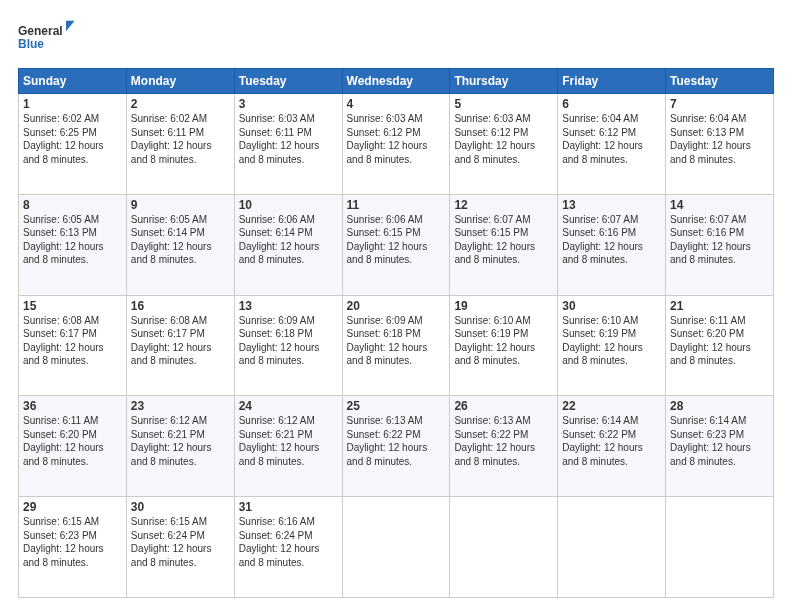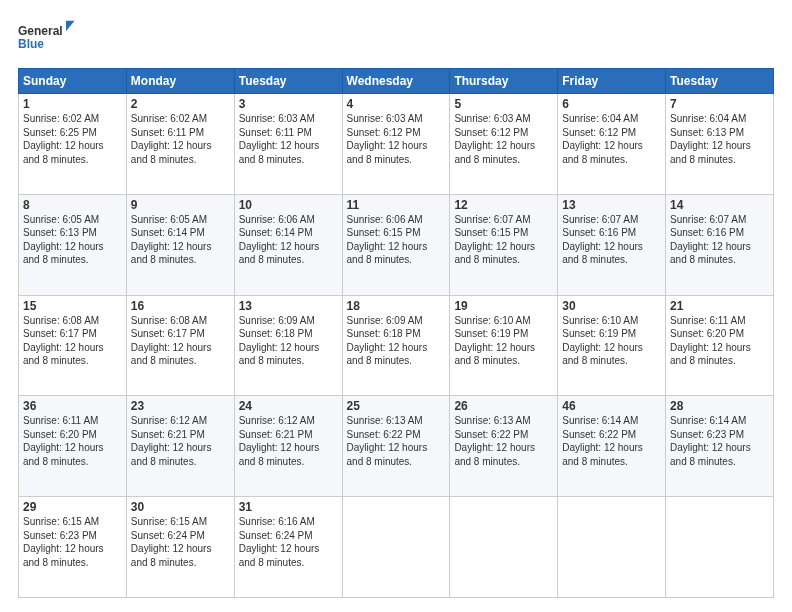--- a/index.html
+++ b/index.html
@@ -250,21 +250,21 @@
       </td>
           <td>
         <span class="day-num">13</span>
         <div class="day-info">
           <span>Sunrise: 6:09 AM</span><br>
           <span>Sunset: 6:18 PM</span><br>
           <span>Daylight: 12 hours and 8 minutes.</span>
         </div>
       </td>
           <td>
-        <span class="day-num">18</span>
+        <span class="day-num">20</span>
         <div class="day-info">
           <span>Sunrise: 6:09 AM</span><br>
           <span>Sunset: 6:18 PM</span><br>
           <span>Daylight: 12 hours and 8 minutes.</span>
         </div>
       </td>
           <td>
         <span class="day-num">19</span>
         <div class="day-info">
           <span>Sunrise: 6:10 AM</span><br>
@@ -324,21 +324,21 @@
       </td>
           <td>
         <span class="day-num">26</span>
         <div class="day-info">
           <span>Sunrise: 6:13 AM</span><br>
           <span>Sunset: 6:22 PM</span><br>
           <span>Daylight: 12 hours and 8 minutes.</span>
         </div>
       </td>
           <td>
-        <span class="day-num">46</span>
+        <span class="day-num">22</span>
         <div class="day-info">
           <span>Sunrise: 6:14 AM</span><br>
           <span>Sunset: 6:22 PM</span><br>
           <span>Daylight: 12 hours and 8 minutes.</span>
         </div>
       </td>
           <td>
         <span class="day-num">28</span>
         <div class="day-info">
           <span>Sunrise: 6:14 AM</span><br>

